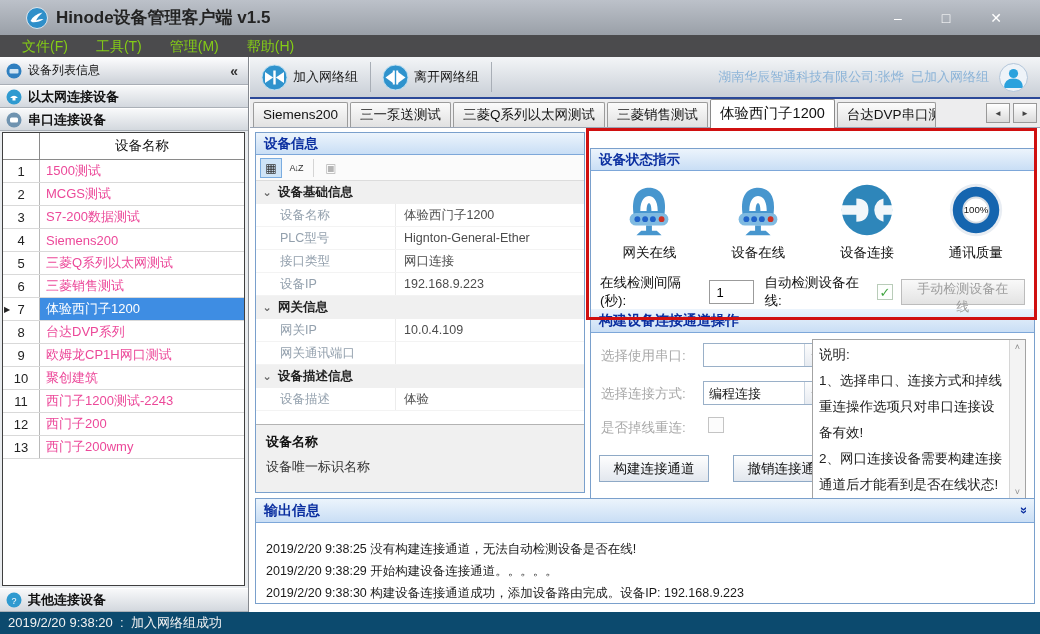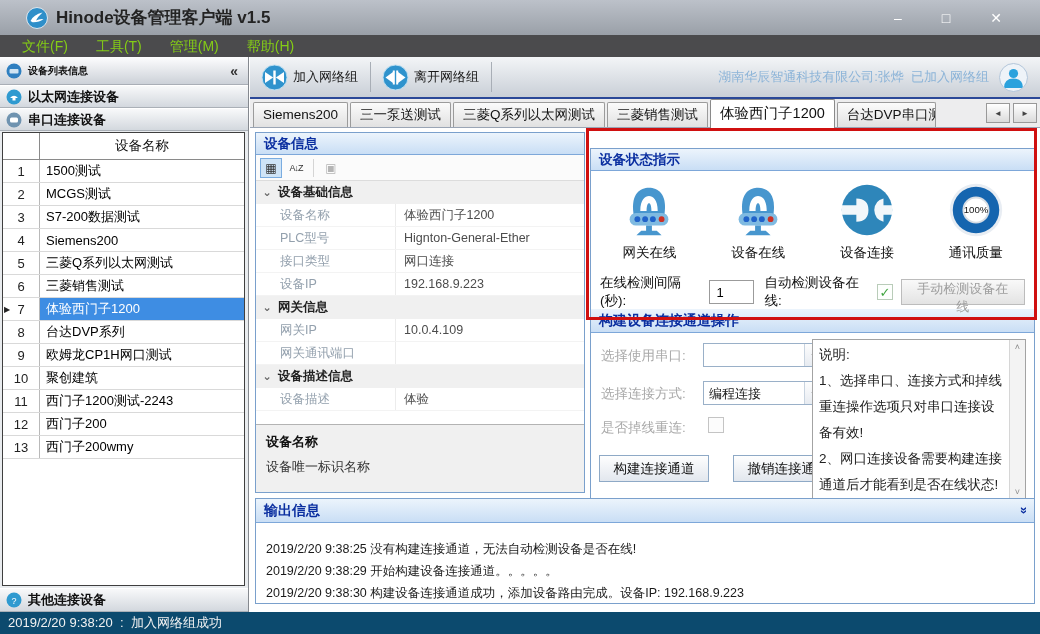--- a/index.html
+++ b/index.html
@@ -18,38 +18,38 @@
   
   .menubar { position:absolute; top:35px; left:0; right:0; height:22px; background:#4b4b4d;
     display:flex; align-items:center; padding-left:8px; }
   .menu-item { color:#84cc16; font-size:14px; padding:0 14px; height:22px; line-height:22px; }
 
   
   .sidebar { position:absolute; top:57px; left:0; width:249px; bottom:22px;
     background:#e9ecef; border-right:1px solid #85898f; }
   .sb-header { height:28px; background:linear-gradient(#fdfdfe,#ccd1d8); border-bottom:1px solid #a9aeb6;
     display:flex; align-items:center; padding:0 6px; }
-  .sb-header-label { font-weight:bold; font-size:10px; color:#111; margin-left:6px; }
+  .sb-header-label { font-weight:normal; font-size:12px; color:#111; margin-left:6px; }
   .sb-collapse { margin-left:auto; font-size:14px; color:#333; font-weight:bold; padding:0 4px; }
   .sb-group { height:23px; background:linear-gradient(#f8f9fa,#d3d8de); border-bottom:1px solid #aab0b7;
     border-top:1px solid #fff; display:flex; align-items:center; padding:0 6px; }
   .sb-group-label { font-weight:bold; font-size:13px; color:#111; margin-left:6px; }
   .sb-group.other { position:absolute; bottom:0; left:0; width:100%; height:24px; }
   .sb-icon { width:16px; height:16px; flex:0 0 16px; }
 
   .device-table { position:absolute; top:75px; left:2px; right:3px; bottom:26px;
     background:#fff; border:1px solid #3f3f3f; overflow:hidden; }
   .thead { display:flex; height:27px; border-bottom:1px solid #8a8a8a; }
   .th-num { width:37px; border-right:1px solid #8a8a8a; }
   .th-name { flex:1; display:flex; align-items:center; justify-content:center; font-size:13.5px; color:#111; }
   .trow { display:flex; height:23px; border-bottom:1px solid #d9d9d9; background:#fff; }
   .tnum { width:37px; border-right:1px solid #b9b9b9; display:flex; align-items:center; justify-content:center;
     font-size:13px; color:#222; position:relative; }
   .marker { position:absolute; left:1px; top:7px; font-size:8px; color:#222; }
-  .tname { flex:1; display:flex; align-items:center; padding-left:6px; font-size:13px; color:#000000; white-space:nowrap; overflow:hidden; }
+  .tname { flex:1; display:flex; align-items:center; padding-left:6px; font-size:13px; color:#ec4899; white-space:nowrap; overflow:hidden; }
   .trow.selected .tname { background:#3e8de3; color:#fff; }
 
   
   .right { position:absolute; left:250px; top:57px; right:0; bottom:22px; background:#fff; }
   .toolbar { height:42px; background:linear-gradient(#f3f5f7,#c9cfd7); border-bottom:2px solid #2a4898;
     display:flex; align-items:center; padding:0 8px; }
   .tool-btn { display:flex; align-items:center; gap:5px; font-size:13px; color:#1a1a1a; padding:3px 8px 3px 3px; }
   .tool-icon { width:27px; height:27px; }
   .tool-sep { width:1px; height:30px; background:#a8aeb6; margin:0 8px 0 4px; }
   .user-info { margin-left:auto; color:#8cb4d8; font-size:13px; white-space:pre; }

